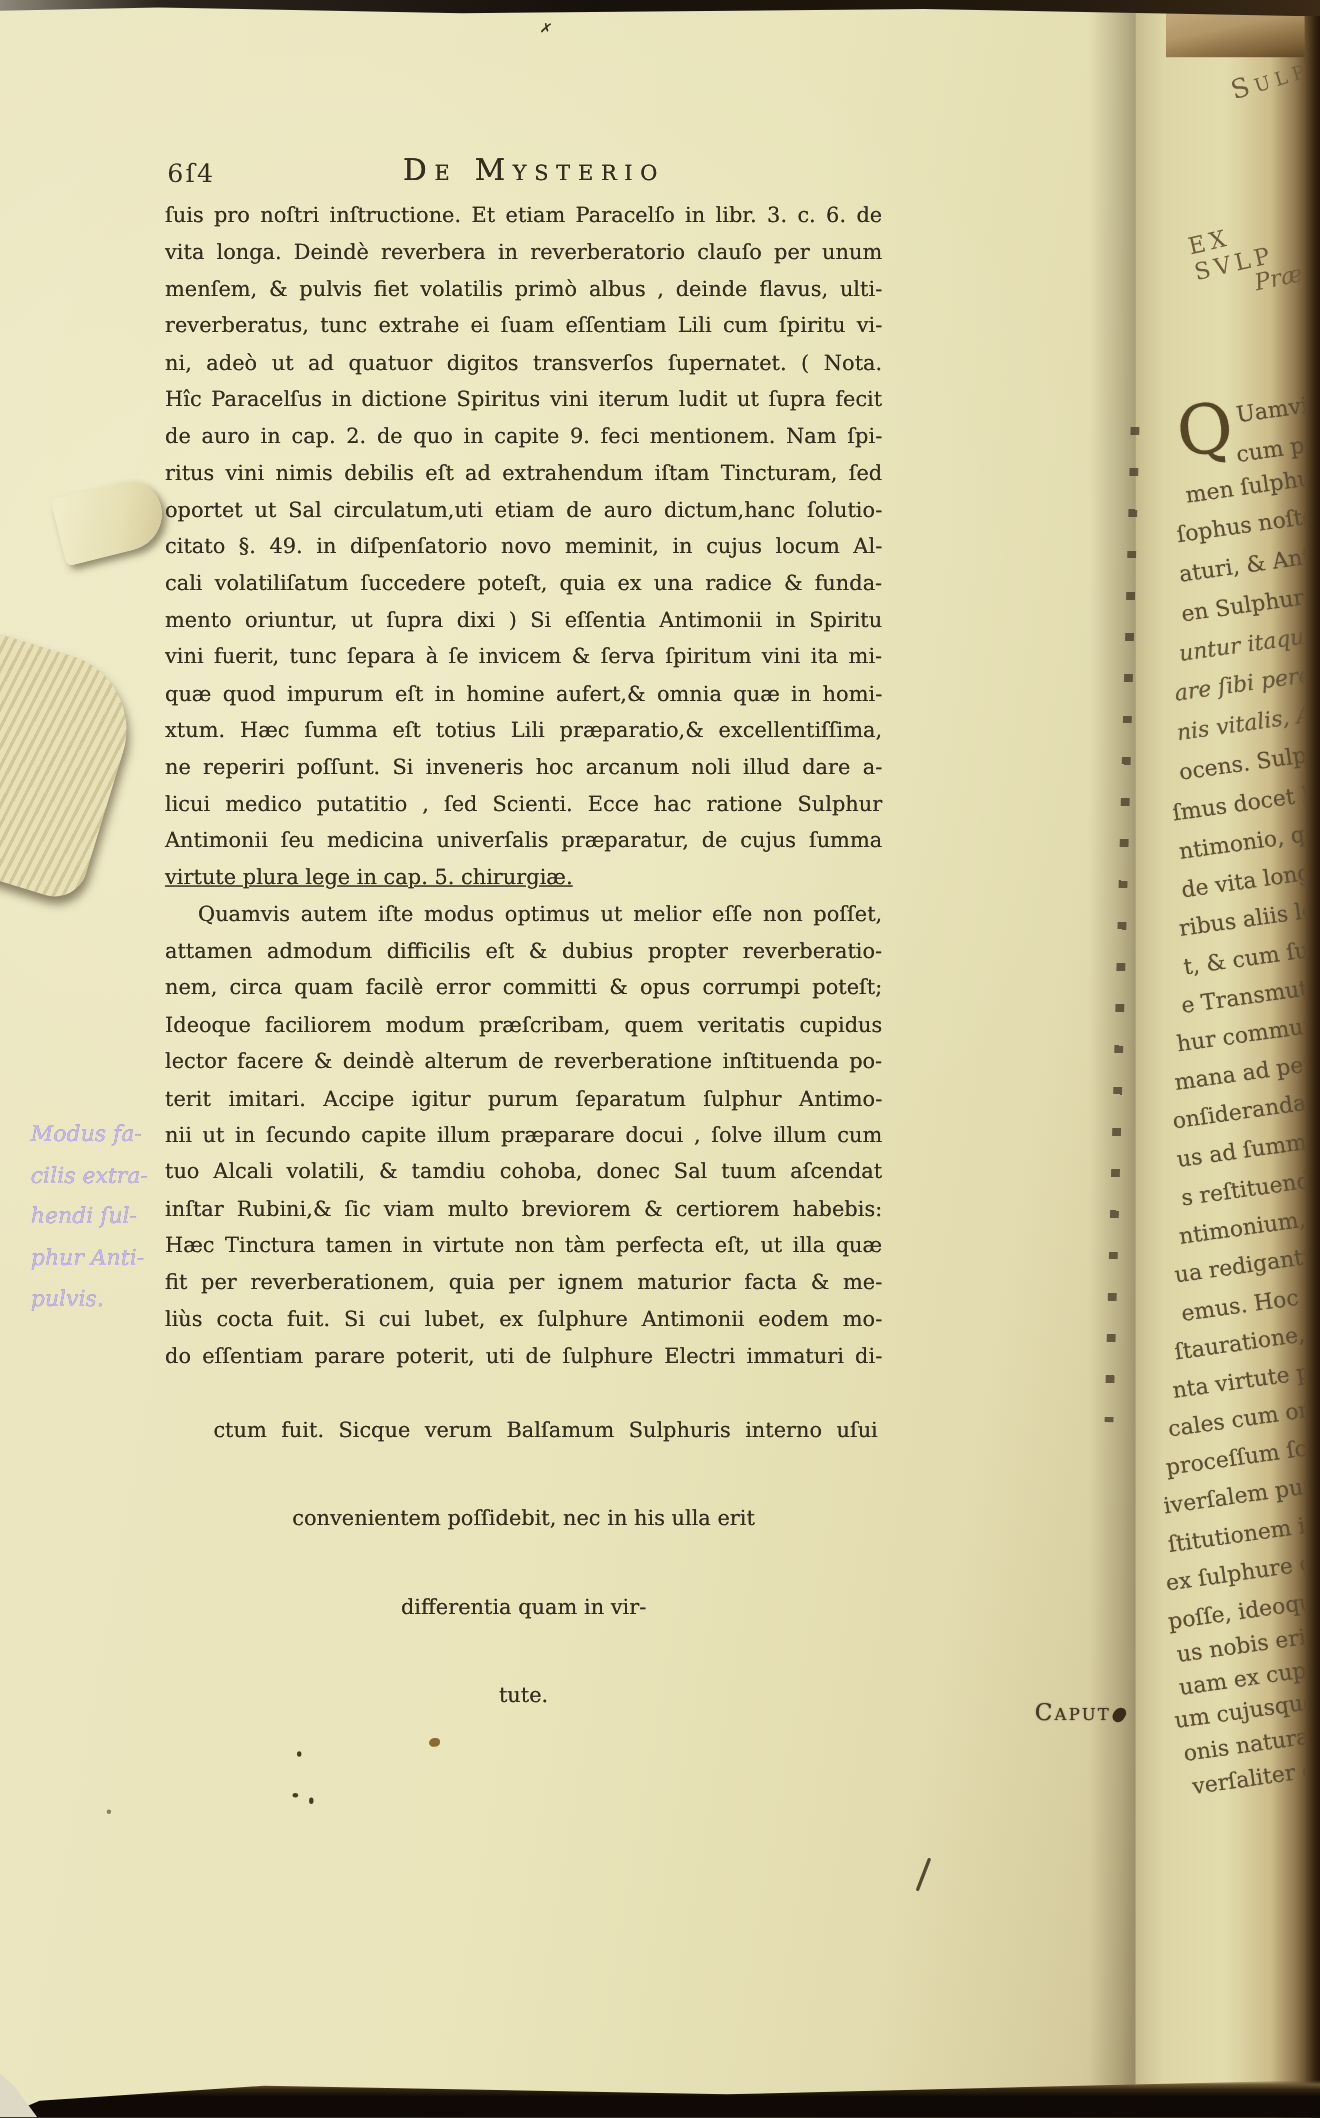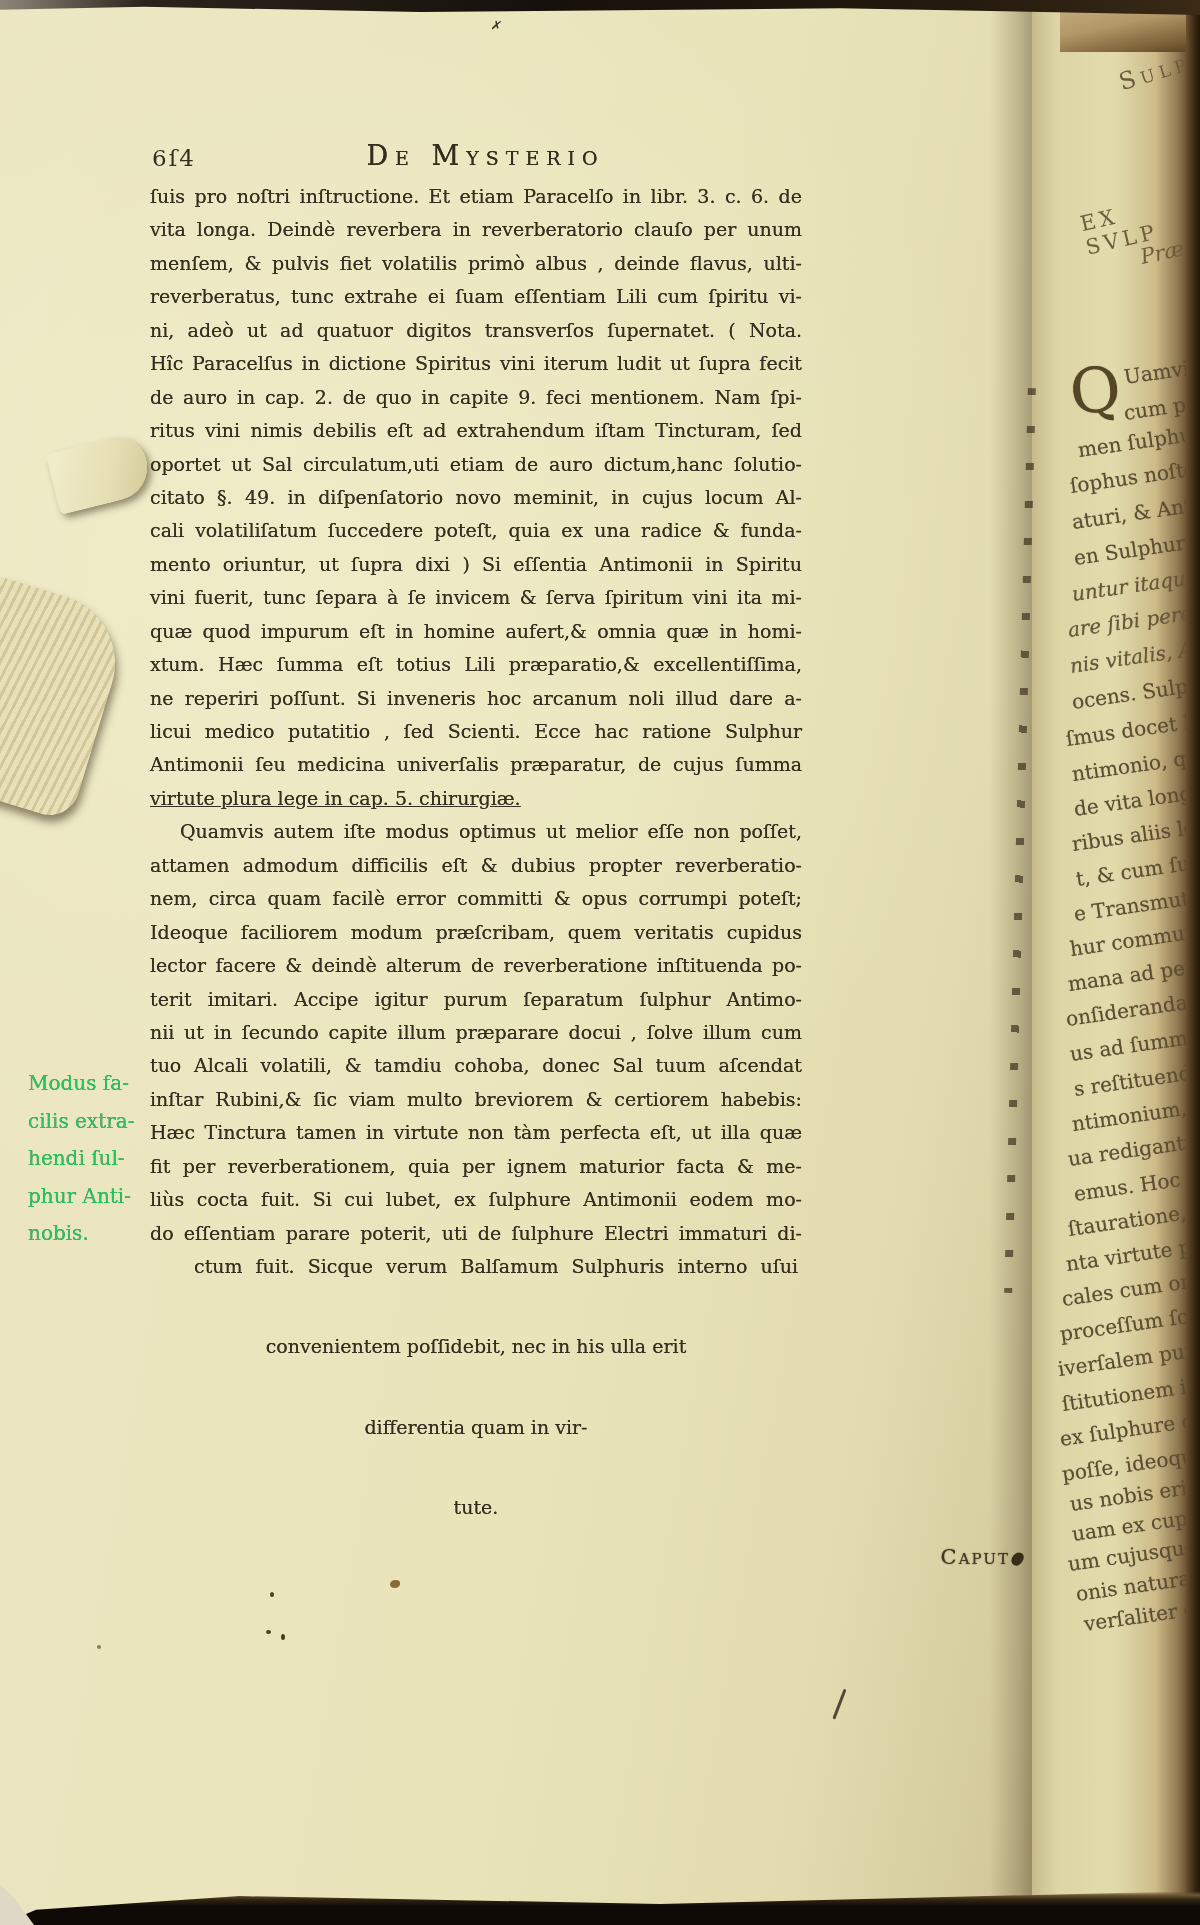--- a/index.html
+++ b/index.html
@@ -54,26 +54,26 @@
     font-variant:small-caps;font-size:27px;letter-spacing:7px;white-space:nowrap;
     text-shadow:0 0 .5px #352d1f;}
 
   
   #body-lines{position:absolute;left:150px;top:180px;width:652px;z-index:3;
     font-size:19px;color:#352d1f;text-shadow:0 0 .4px rgba(53,45,31,.8);}
   .bline{height:33.45px;line-height:33.45px;text-align:justify;text-align-last:justify;
     text-justify:inter-word;white-space:normal;}
   .bline.left{text-align:left;text-align-last:left;text-decoration:underline;}
   .bline.indent{padding-left:30px;}
-  .bline.taper{padding-left:44px;padding-right:4px;}
+  .bline.taper{padding-left:44px;padding-right:4px;margin-top:34px;}
   .bline.center{text-align:left;text-align-last:center;margin-top:47px;}
 
   
-  #margin-note{position:absolute;left:28px;top:1065px;width:120px;z-index:3;
-    font-size:20px;color:#22c55e;text-shadow:0 0 .4px rgba(58,50,34,.7);}
+  #margin-note{position:absolute;left:28px;top:1012px;width:120px;z-index:3;
+    font-style:italic;font-size:20px;color:#c4b5fd;text-shadow:0 0 .4px rgba(58,50,34,.7);}
   .mline{height:37.6px;line-height:37.6px;white-space:nowrap;}
 
   
   .catchword{position:absolute;left:900px;top:1545px;width:110px;z-index:3;text-align:right;
     font-variant:small-caps;font-size:21px;letter-spacing:2px;color:#473823;
     text-shadow:0 0 1.2px rgba(71,56,35,.9);}
 
   
   #right-frags{position:absolute;left:1032px;top:0;width:158px;height:1925px;overflow:hidden;z-index:3;}
   .frag{position:absolute;white-space:nowrap;font-size:20px;color:#5c4d33;
@@ -164,21 +164,21 @@
       <div class="bline center">convenientem poſſidebit, nec in his ulla erit</div>
       <div class="bline center">differentia quam in vir-</div>
       <div class="bline center">tute.</div>
     </div>
 
   <div id="margin-note">
       <div class="mline">Modus fa-</div>
       <div class="mline">cilis extra-</div>
       <div class="mline">hendi ſul-</div>
       <div class="mline">phur Anti-</div>
-      <div class="mline">nobis.</div>
+      <div class="mline">pulvis.</div>
     </div>
 
   <div class="catchword">Caput</div>
 
   <div id="right-frags">
     <span class="frag-sulp">Sulp</span>
     <span class="frag-exsvlp">EX SVLP</span>
     <span class="frag-praepa">Præpa</span>
     <span class="drop-cap">Q</span>
   <span class="frag" style="top: 365px; left: 92px;">Uamvis Philoſ</span>

